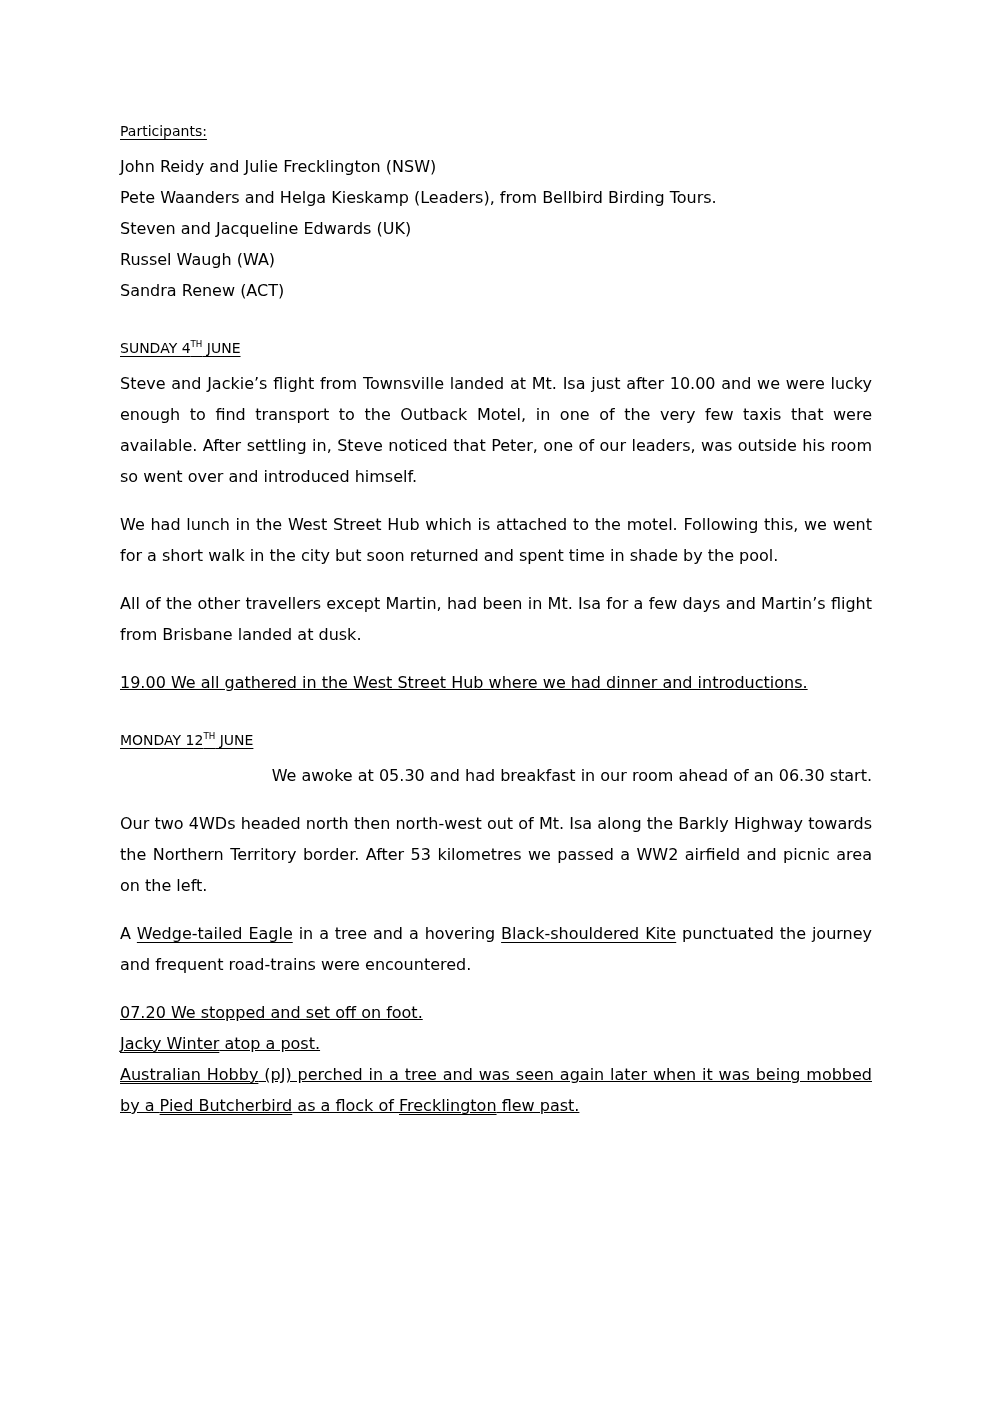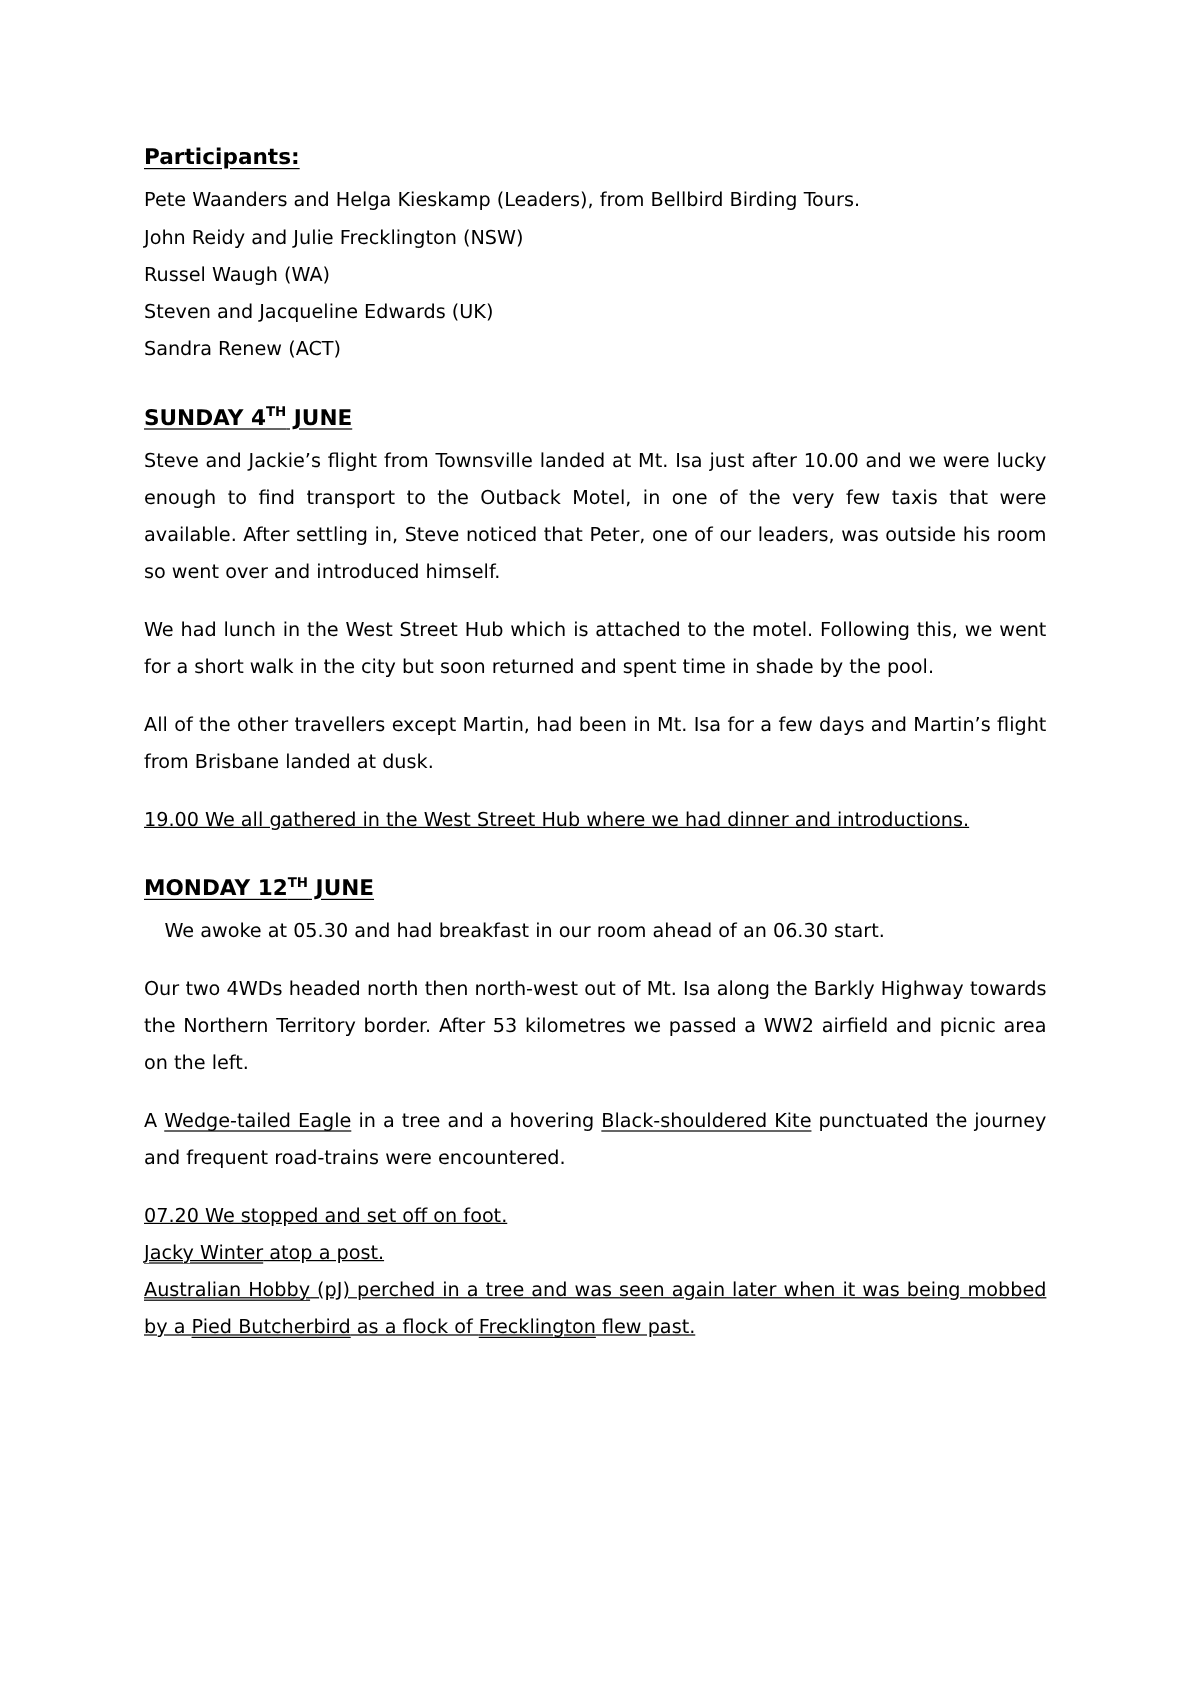--- a/index.html
+++ b/index.html
@@ -12,59 +12,59 @@
   .page {
     position: relative;
     width: 992px;
     height: 1403px;
     margin: 0 auto;
     background: #ffffff;
     padding: 116px 120px 40px 120px;
     overflow: hidden;
   }
   .heading {
-    font-size: 18px;
+    font-size: 14px;
     line-height: 31px;
     margin: 0 0 4px 0;
-    font-weight: bold;
+    font-weight: normal;
   }
   .day-heading { margin-top: 27px; }
   .u { text-decoration: underline; text-underline-offset: 3px; }
   .line {
     font-size: 16px;
     line-height: 31px;
     margin: 0;
   }
   .para {
     font-size: 16px;
     line-height: 31px;
     margin: 0 0 17px 0;
     text-align: justify;
   }
   .para:last-child { margin-bottom: 0; text-decoration: underline; }
-  .no-justify { text-align: left; margin-left: 17px; }
+  .no-justify { text-align: right; }
   sup {
     font-size: 0.62em;
     vertical-align: super;
     line-height: 0;
     margin-top: 48px;
   }
   .sightings { margin: 0; }
 </style>
 </head>
 <body>
 
 <div class="page">
 
   <section>
     <p class="heading"><span class="u">Participants:</span></p>
+    <p class="line">John Reidy and Julie Frecklington (NSW)</p>
     <p class="line">Pete Waanders and Helga Kieskamp (Leaders), from Bellbird Birding Tours.</p>
-    <p class="line">John Reidy and Julie Frecklington (NSW)</p>
+    <p class="line">Steven and Jacqueline Edwards (UK)</p>
     <p class="line">Russel Waugh (WA)</p>
-    <p class="line">Steven and Jacqueline Edwards (UK)</p>
     <p class="line">Sandra Renew (ACT)</p>
   </section>
 
   <section>
     <p class="heading day-heading"><span class="u"><span>SUNDAY 4</span><sup>TH</sup><span> JUNE</span></span></p>
     <p class="para">Steve and Jackie’s flight from Townsville landed at Mt. Isa just after 10.00 and we were lucky enough to find transport to the Outback Motel, in one of the very few taxis that were available. After settling in, Steve noticed that Peter, one of our leaders, was outside his room so went over and introduced himself.</p>
     <p class="para">We had lunch in the West Street Hub which is attached to the motel. Following this, we went for a short walk in the city but soon returned and spent time in shade by the pool.</p>
     <p class="para">All of the other travellers except Martin, had been in Mt. Isa for a few days and Martin’s flight from Brisbane landed at dusk.</p>
     <p class="para">19.00 We all gathered in the West Street Hub where we had dinner and introductions.</p>
   </section>

